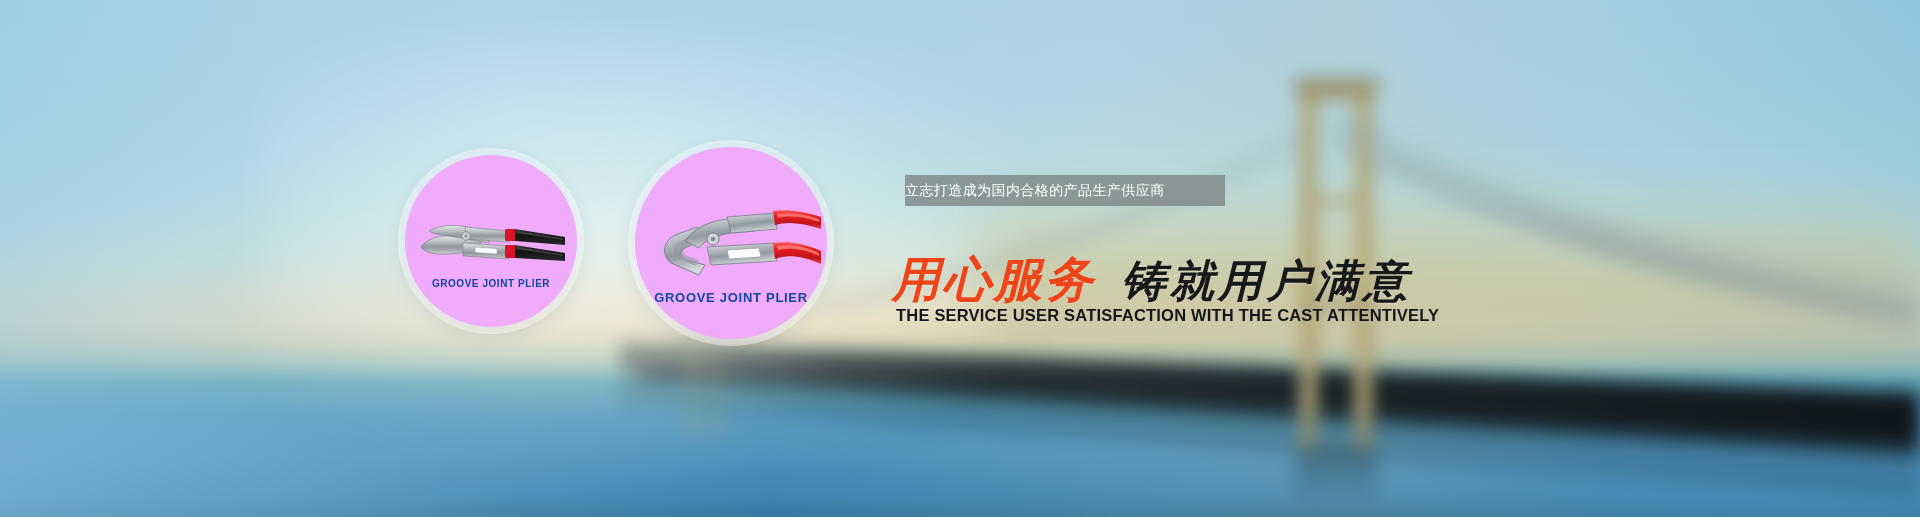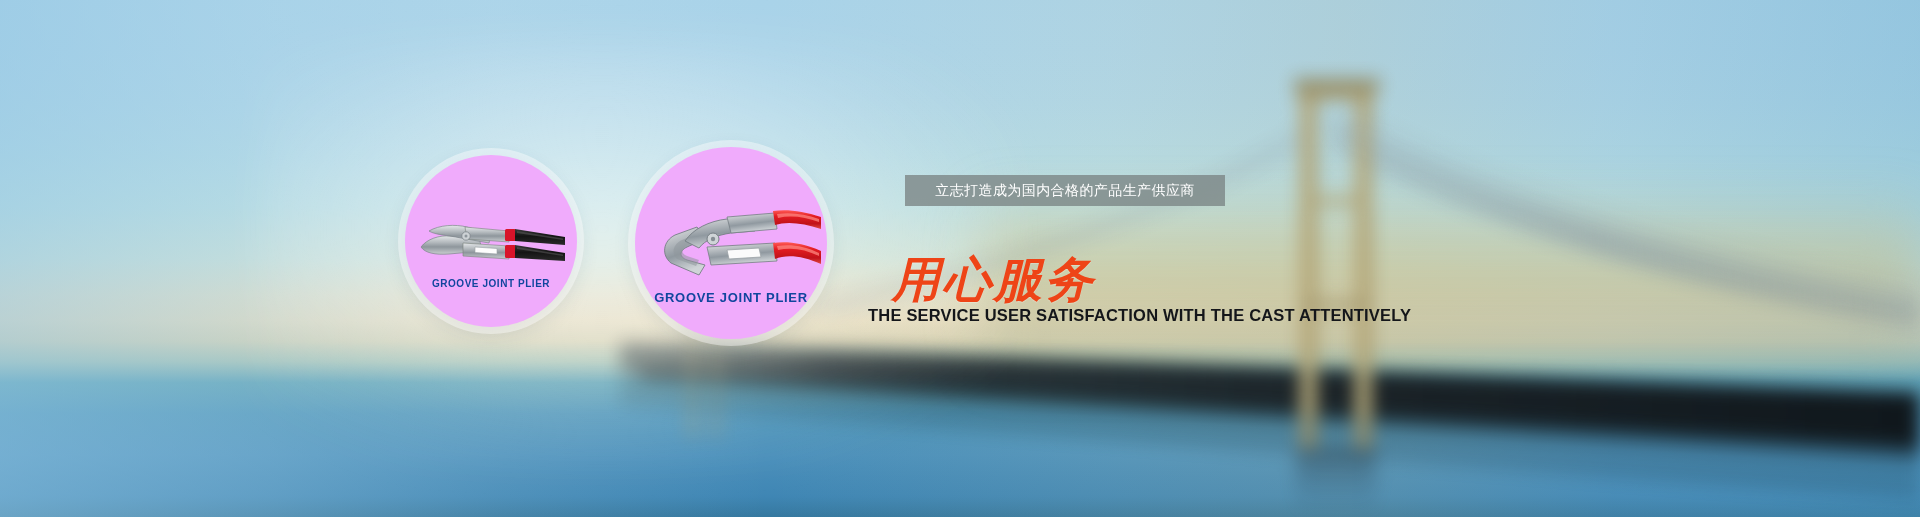--- a/index.html
+++ b/index.html
@@ -138,21 +138,20 @@
   .tool-art svg { display:block; width:100%; height:100%; }
 
   
   #tagline-bar {
     position: absolute;
     left: 905px; top: 175px;
     width: 320px; height: 31px;
     background: rgba(124,134,134,0.80);
     display: flex;
     align-items: center;
-    justify-content: center;
   }
   #tagline-bar .tagline-text {
     color: #ffffff;
     font-size: 14px;
     letter-spacing: 0.03em;
     white-space: nowrap;
   }
 
   #headline {
     position: absolute;
@@ -176,21 +175,21 @@
     font-weight: bold;
     font-style: italic;
     letter-spacing: 0.10em;
     color: #17181a;
     margin-left: 26px;
     text-shadow: 0 1px 1px rgba(255,255,255,0.22);
   }
 
   #subline {
     position: absolute;
-    left: 868px; top: 306px;
+    left: 896px; top: 306px;
     color: #14161a;
     font-size: 16.5px;
     font-weight: bold;
     letter-spacing: 0.012em;
     white-space: nowrap;
   }
 </style>
 </head>
 <body>
 
@@ -345,17 +344,18 @@
     </div>
     <div class="caption">GROOVE JOINT PLIER</div>
   </div>
 
   <div id="tagline-bar">
     <span class="tagline-text">立志打造成为国内合格的产品生产供应商</span>
   </div>
 
   <div id="headline">
     <span class="headline-primary">用心服务</span>
+    <span class="headline-secondary">铸就用户满意</span>
   </div>
 
   <div id="subline">THE SERVICE USER SATISFACTION WITH THE CAST ATTENTIVELY</div>
 
 </div>
 
 </body></html>

